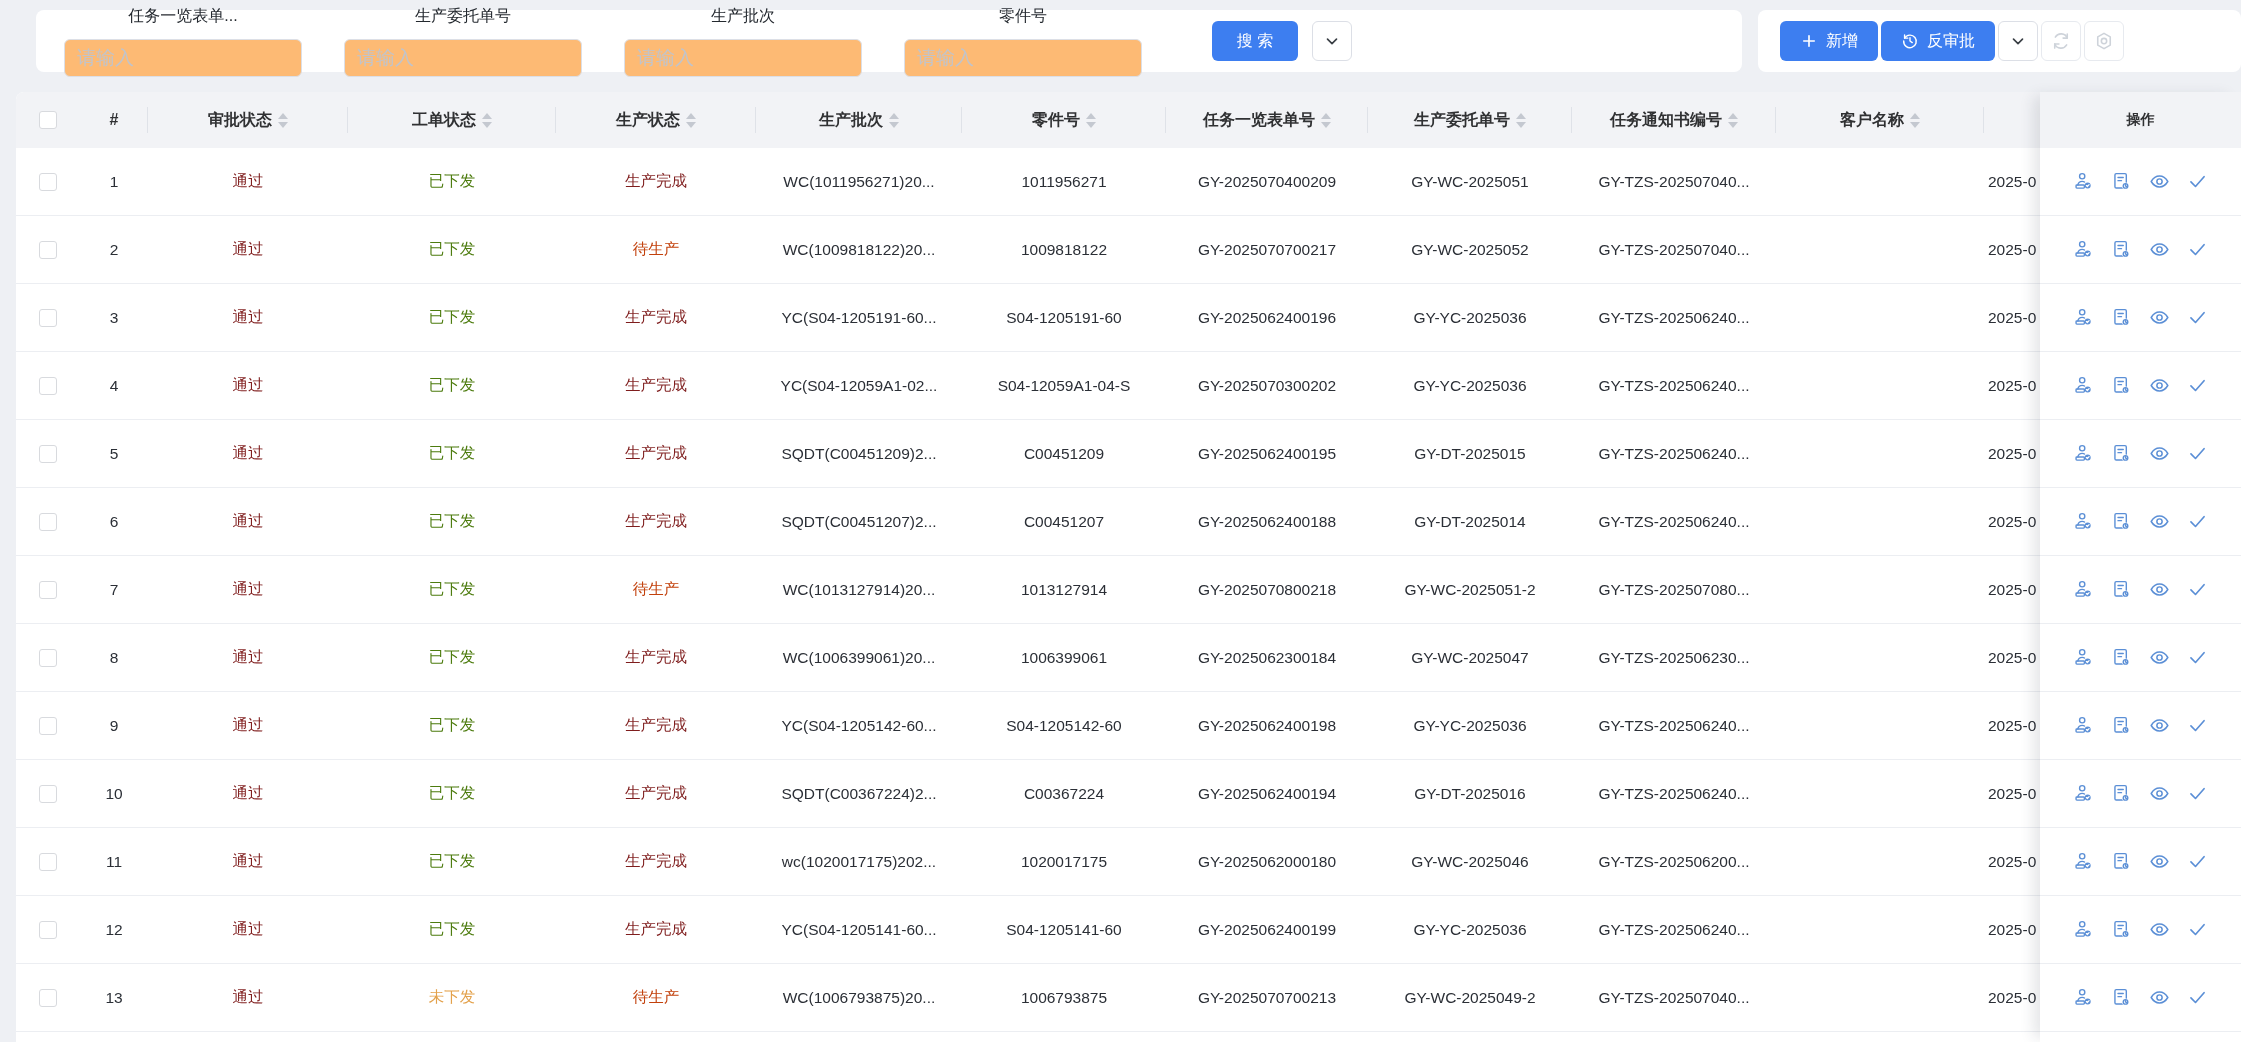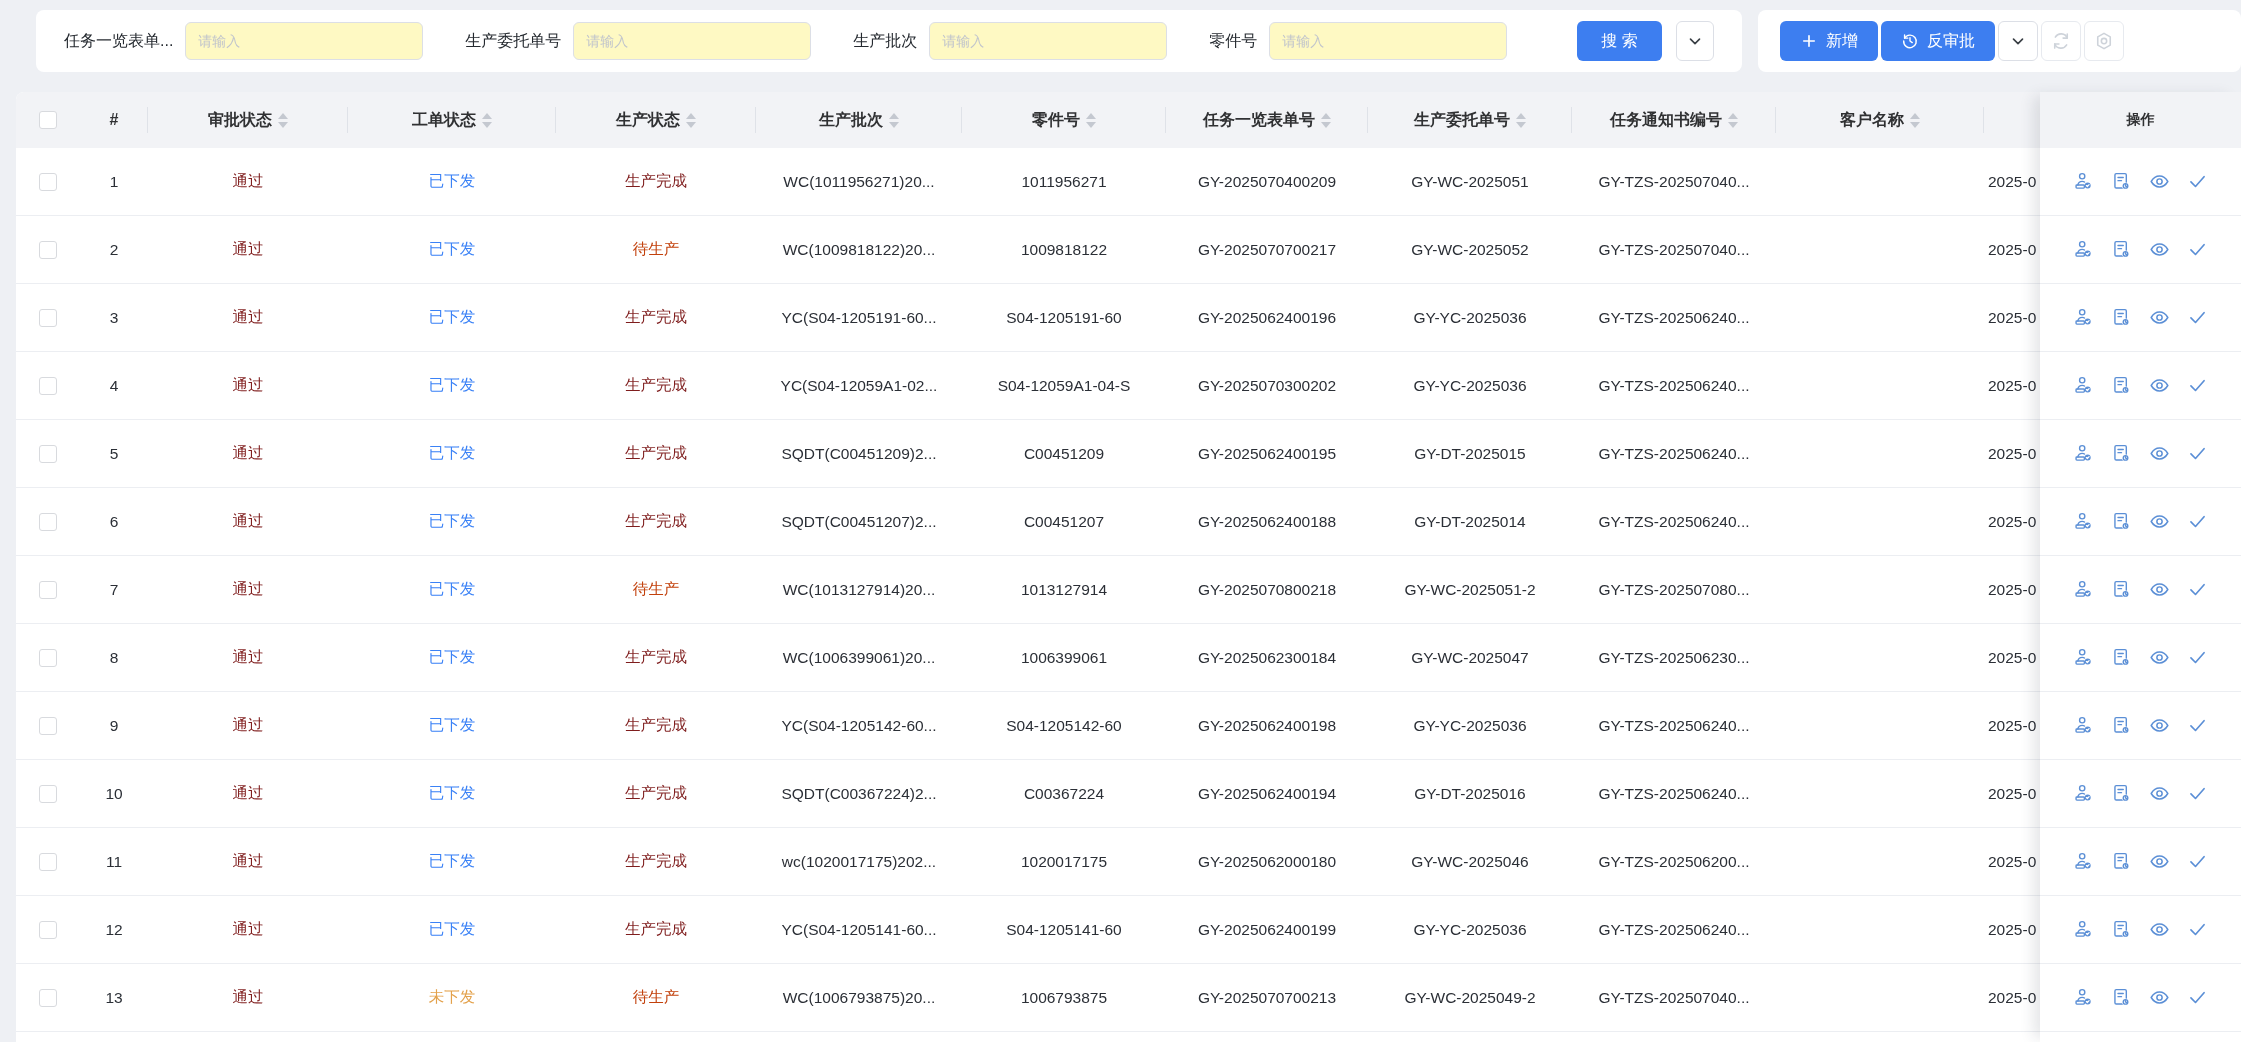--- a/index.html
+++ b/index.html
@@ -7,23 +7,23 @@
     font-family:"Liberation Sans","DejaVu Sans",sans-serif; }
   .stage { position:relative; width:2241px; height:1042px; }
 
   
   .card { background:#fff; border-radius:8px; position:absolute; display:flex; align-items:center; }
   .filter-card { left:36px; top:10px; width:1706px; height:62px; padding:0 28px; gap:14px; }
   .action-card { left:1758px; top:10px; width:483px; height:62px; padding:0 22px; gap:3px; }
 
   .f-label { font-size:16px; color:#24292f; white-space:nowrap; }
   .f-input { width:238px; height:38px; border:1px solid #dcdfe6; border-radius:6px;
-    padding:0 12px; font-size:14px; color:#333; outline:none; background:#fef9c3; }
+    padding:0 12px; font-size:19px; color:#333; outline:none; background:#fdba74; }
   .f-input::placeholder { color:#c0c4cc; }
-  .f-item { display:flex; align-items:center; gap:12px; margin-right:28px; }
+  .f-item { display:flex; align-items:center; gap:12px; margin-right:28px;flex-direction:column; }
 
   .btn { height:40px; border-radius:6px; border:none; display:inline-flex; align-items:center;
     justify-content:center; gap:8px; font-size:16px; cursor:pointer; font-family:inherit; }
   .btn-primary { background:#3d7ef0; color:#fff; padding:0 20px; }
   .btn-ghost { background:#fff; border:1px solid #dcdfe6; width:40px; color:#3a3f45; }
   .btn-faint  { background:#fff; border:1px solid #e7eaef; width:40px; color:#ced3da; }
   .search-btn { width:86px; margin-left:28px; }
   .icon-16 { width:18px; height:18px; display:block; }
   .icon-20 { width:20px; height:20px; display:block; }
 
@@ -40,21 +40,21 @@
   .sort { display:inline-flex; flex-direction:column; gap:3px; }
   .sort i { width:0; height:0; border-left:5px solid transparent; border-right:5px solid transparent; }
   .sort .up { border-bottom:6px solid #c4c8d0; }
   .sort .dn { border-top:6px solid #c4c8d0; }
 
   .trow { height:68px; border-bottom:1px solid #eceef2; }
   .cell { display:flex; align-items:center; justify-content:center; font-size:15.5px;
     color:#2b2f36; white-space:nowrap; overflow:hidden; }
   .clip-cell { justify-content:flex-start; padding-left:4px; }
   .st-green { color:#7f1d1d; }
-  .st-blue-light { color:#3b82f6; }
+  .st-blue-light { color:#4d7c0f; }
   .st-blue { color:#c2410c; }
   .st-orange { color:#e3a14b; }
 
   .checkbox { width:18px; height:18px; border:1px solid #d8dade; border-radius:3px;
     background:#fff; display:inline-block; cursor:pointer; }
 
   
   .fixed-col { position:absolute; right:0; top:92px; width:201px; height:950px; background:#fff;
     box-shadow:-10px 0 14px -4px rgba(30,40,60,0.12); }
   .fixed-head { height:56px; background:#f2f3f6; display:flex; align-items:center;

